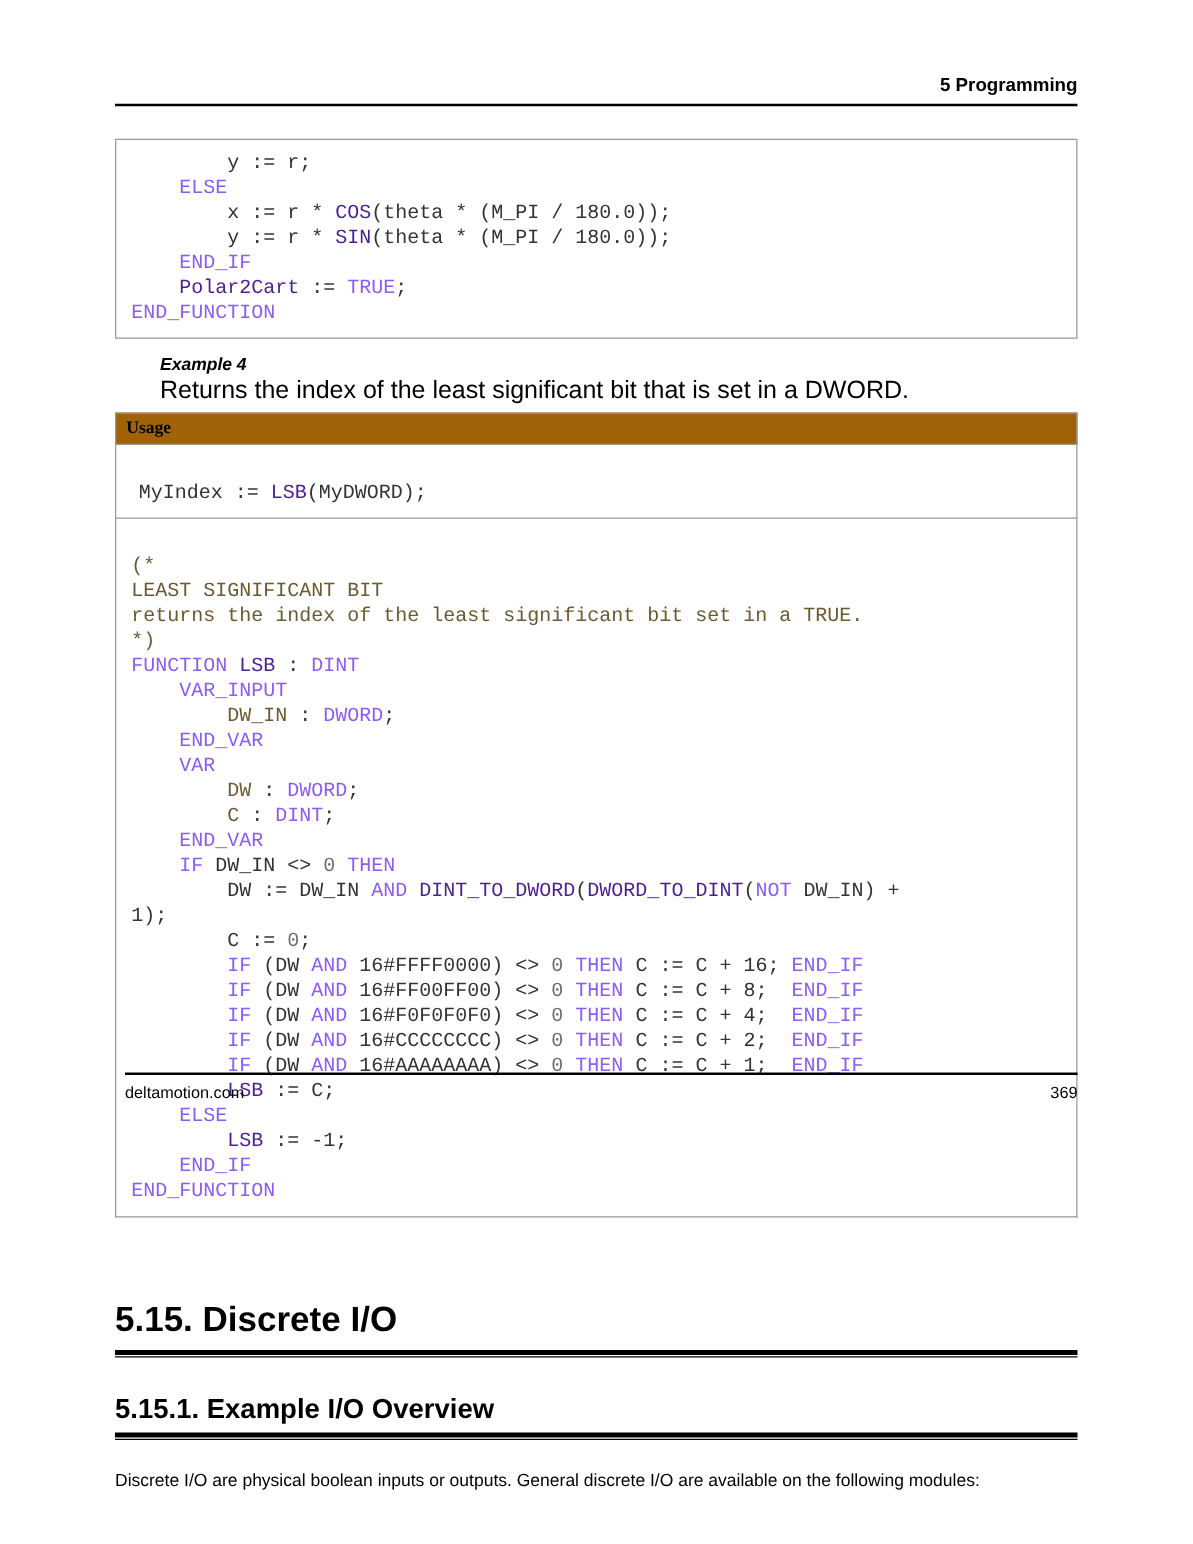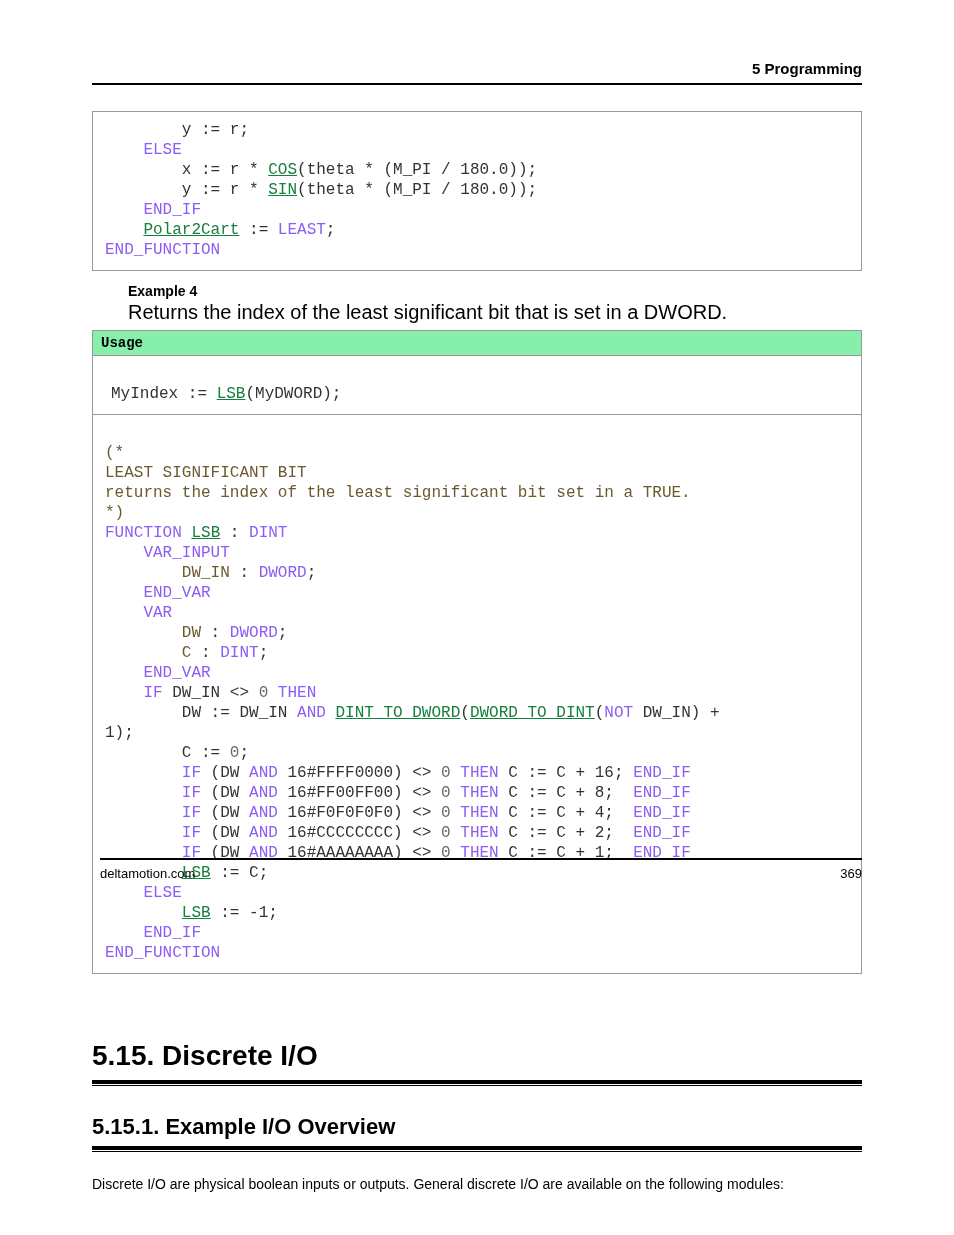--- a/index.html
+++ b/index.html
@@ -1,45 +1,45 @@
 <!DOCTYPE html>
 <html><head>
 <meta charset="utf-8">
 <style>
   * { margin:0; padding:0; box-sizing:border-box; }
   html, body { width:954px; height:1235px; background:#fff; font-family:Verdana,Geneva,sans-serif; color:#000; }
   .page { position:relative; width:954px; height:927px; padding:60px 92px 48px 92px; }
   .runhead { font-size:15px; font-weight:700; text-align:right; padding-bottom:6px; border-bottom:2px solid #000; margin-bottom:26px; }
   .codebox { border:1px solid #999; font-family:"Courier New",monospace; font-size:16px; line-height:1.25; padding:8px 12px 10px 12px; white-space:pre; color:#333; }
-  .hdrrow { background:#86efac; border:1px solid #999; font-family:Liberation Mono, monospace; font-size:14px; font-weight:700; padding:4px 8px; }
+  .hdrrow { background:#a16207; border:1px solid #999; font-family:Liberation Serif, serif; font-size:14px; font-weight:700; padding:4px 8px; }
   .kw { color:#8b5cf6; }
-  .fname { color:#15803d;text-decoration:underline; }
+  .fname { color:#4c1d95; }
   .varn { color:#6b5a2f; }
   .num { color:#6a6a6a; }
-  .ex-title { font-size:14px; font-weight:700; margin:12px 0 2px 36px; }
+  .ex-title { font-size:14px; font-weight:700; margin:12px 0 2px 36px;font-style:italic; }
   .ex-desc  { font-size:20px; margin:0 0 6px 36px; }
   h1.sec { font-size:28px; font-weight:700; margin-top:66px; margin-bottom:8px; font-family:Verdana,sans-serif; }
   h2.subsec { font-size:22px; font-weight:700; margin-top:28px; margin-bottom:6px; font-family:Verdana,sans-serif; }
   .dblrule { border-top:4px solid #000; border-bottom:1px solid #000; height:6px; margin-bottom:22px; }
   .body { font-size:14px; line-height:1.45; }
   .footer { position:absolute; left:100px; right:92px; bottom:46px; border-top:2px solid #000; padding-top:6px; font-size:13px; display:flex; justify-content:space-between; }
 </style>
 </head>
 <body>
 
 <div class="page">
 
   <div class="runhead">5  Programming</div>
 
   <div class="codebox"><span>        y := r;</span>
 <span>    </span><span class="kw">ELSE</span>
 <span>        x := r * </span><span class="fname">COS</span><span>(theta * (M_PI / 180.0));</span>
 <span>        y := r * </span><span class="fname">SIN</span><span>(theta * (M_PI / 180.0));</span>
 <span>    </span><span class="kw">END_IF</span>
-<span>    </span><span class="fname">Polar2Cart</span><span> := </span><span class="kw">LEAST</span><span>;</span>
+<span>    </span><span class="fname">Polar2Cart</span><span> := </span><span class="kw">TRUE</span><span>;</span>
 <span class="kw">END_FUNCTION</span></div>
 
   <div class="ex-title">Example 4</div>
   <div class="ex-desc">Returns the index of the least significant bit that is set in a DWORD.</div>
 
   <div class="hdrrow">Usage</div>
   <div class="codebox" style="border-top:none;padding-left:18px;">
 <span>MyIndex := </span><span class="fname">LSB</span><span>(MyDWORD);</span>
 </div>
 

